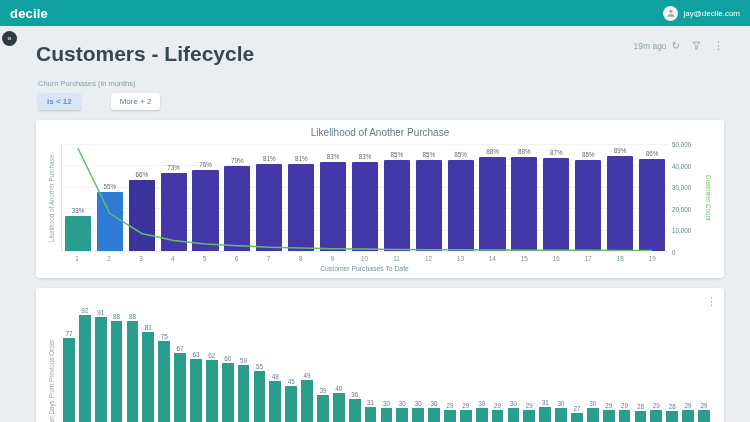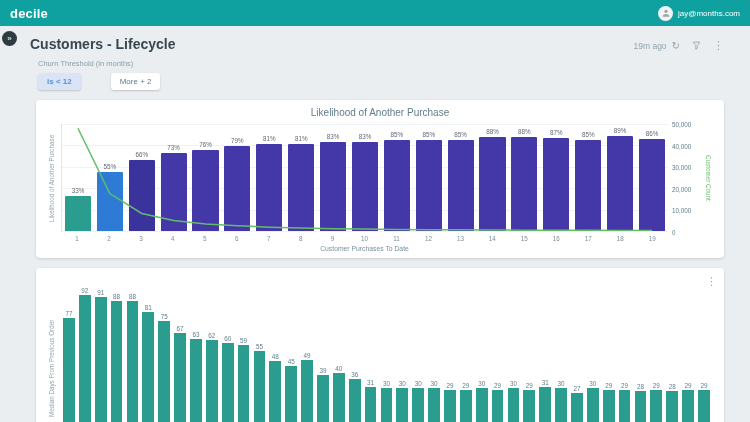--- a/index.html
+++ b/index.html
@@ -22,21 +22,21 @@
   .avatar { width:15px; height:15px; border-radius:50%; background:#f1f3f4; display:flex;
             align-items:center; justify-content:center; overflow:hidden; cursor:pointer; }
   .email { color:#fff; font-size:8px; }
 
   
   .page { position:relative; }
   .expand { position:absolute; left:2px; top:5px; width:15px; height:15px; border:none; border-radius:50%;
             background:#2e3b42; color:#fff; font-size:8px; padding:0; display:flex; align-items:center;
             justify-content:center; cursor:pointer; }
   .page-header { display:flex; justify-content:space-between; align-items:flex-start; padding:10px 26px 0 30px; }
-  h1 { margin:0; font-size:14px; font-weight:700; color:#37474f; }
+  h1 { margin:6px; font-size:21px; font-weight:700; color:#37474f; }
   .actions { display:flex; align-items:center; gap:12px; color:#90a4ae; margin-top:3px; }
   .updated { font-size:8.5px; }
   .icon { font-size:11px; cursor:pointer; display:inline-flex; align-items:center; color:#90a4ae; }
   .refresh { font-size:10px; margin-left:-7px; }
 
   .filters { padding:7px 0 0 38px; }
   .filters-label { font-size:7.5px; color:#8aa0ab; }
   .chips { display:flex; gap:30px; margin-top:5px; }
   .chip { border:none; font-family:inherit; font-size:8px; padding:4px 9px; border-radius:3px;
           background:#fff; color:#607d8b; box-shadow:0 1px 2px rgba(0,0,0,.18); cursor:pointer; }
@@ -85,21 +85,21 @@
 
 <header class="topbar">
   <div class="logo">decile</div>
   <div class="user">
     <div class="avatar">
       <svg width="10" height="10" viewBox="0 0 24 24">
         <circle cx="12" cy="8" r="4" fill="#9aa7ad"></circle>
         <path d="M4 21c0-4.5 4-6.5 8-6.5s8 2 8 6.5" fill="#9aa7ad"></path>
       </svg>
     </div>
-    <span class="email">jay@months.com</span>
+    <span class="email">jay@decile.com</span>
   </div>
 </header>
 
 <div class="page">
   <button class="expand">
     <span>»</span>
   </button>
 
   <div class="page-header">
     <h1>Customers - Lifecycle</h1>
@@ -109,21 +109,21 @@
       <span class="icon">
         <svg width="9" height="9" viewBox="0 0 12 12">
             <path d="M1.5 1.5h9L7 6v3.8L5 11V6L1.5 1.5z" fill="none" stroke="currentColor" stroke-width="1.1"></path>
           </svg>
       </span>
       <span class="icon">⋮</span>
     </div>
   </div>
 
   <div class="filters">
-    <div class="filters-label">Churn Threshold (in months)</div>
+    <div class="filters-label">Churn Purchases (in months)</div>
     <div class="chips">
       <button class="chip active">is &lt; 12</button>
       <button class="chip">More + 2</button>
     </div>
   </div>
 
   <section class="card">
     <div class="card-title">Likelihood of Another Purchase</div>
     <div class="chart1-grid">
       <div class="ylab">Likelihood of Another Purchase</div>

